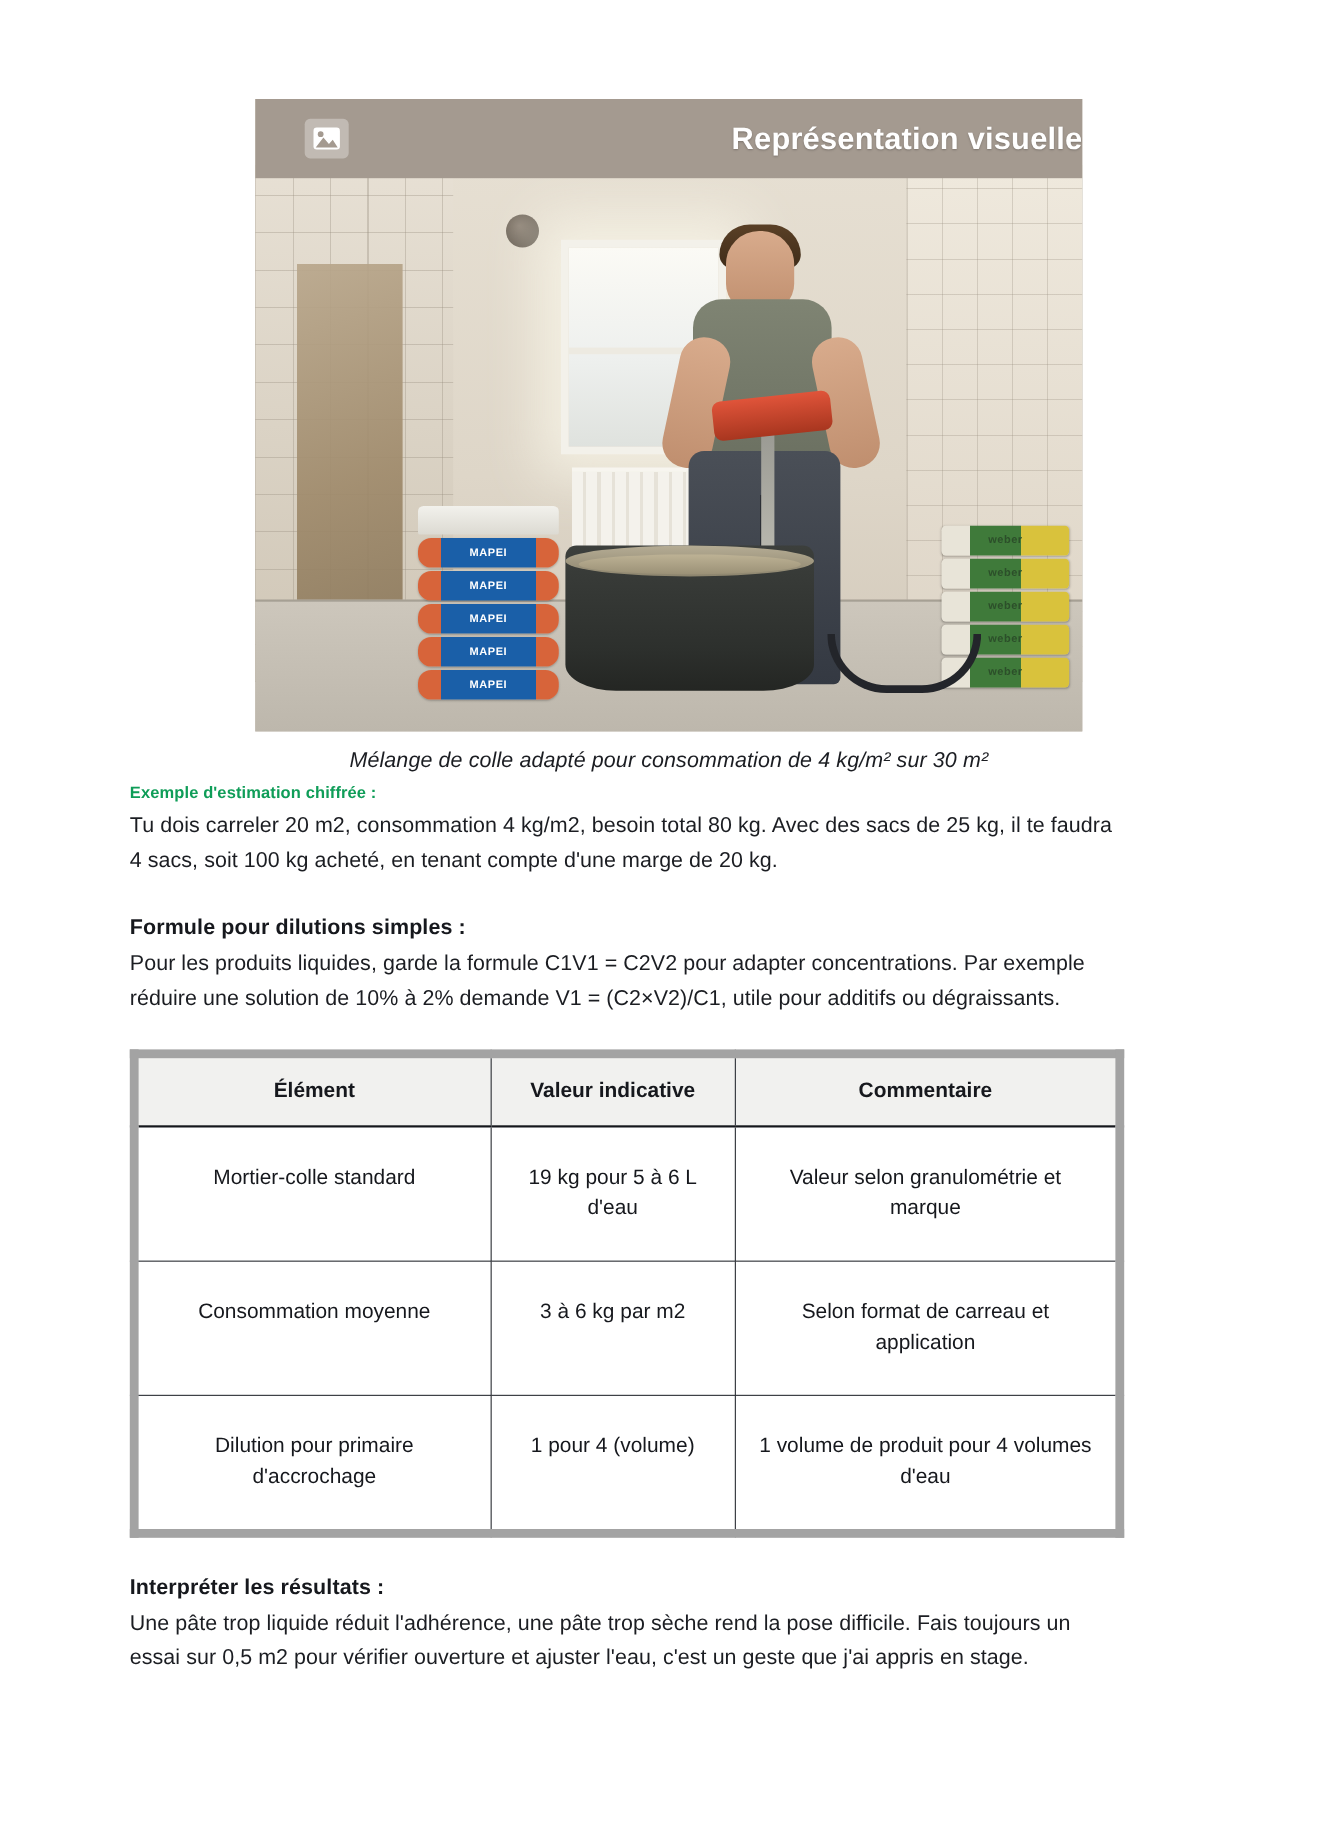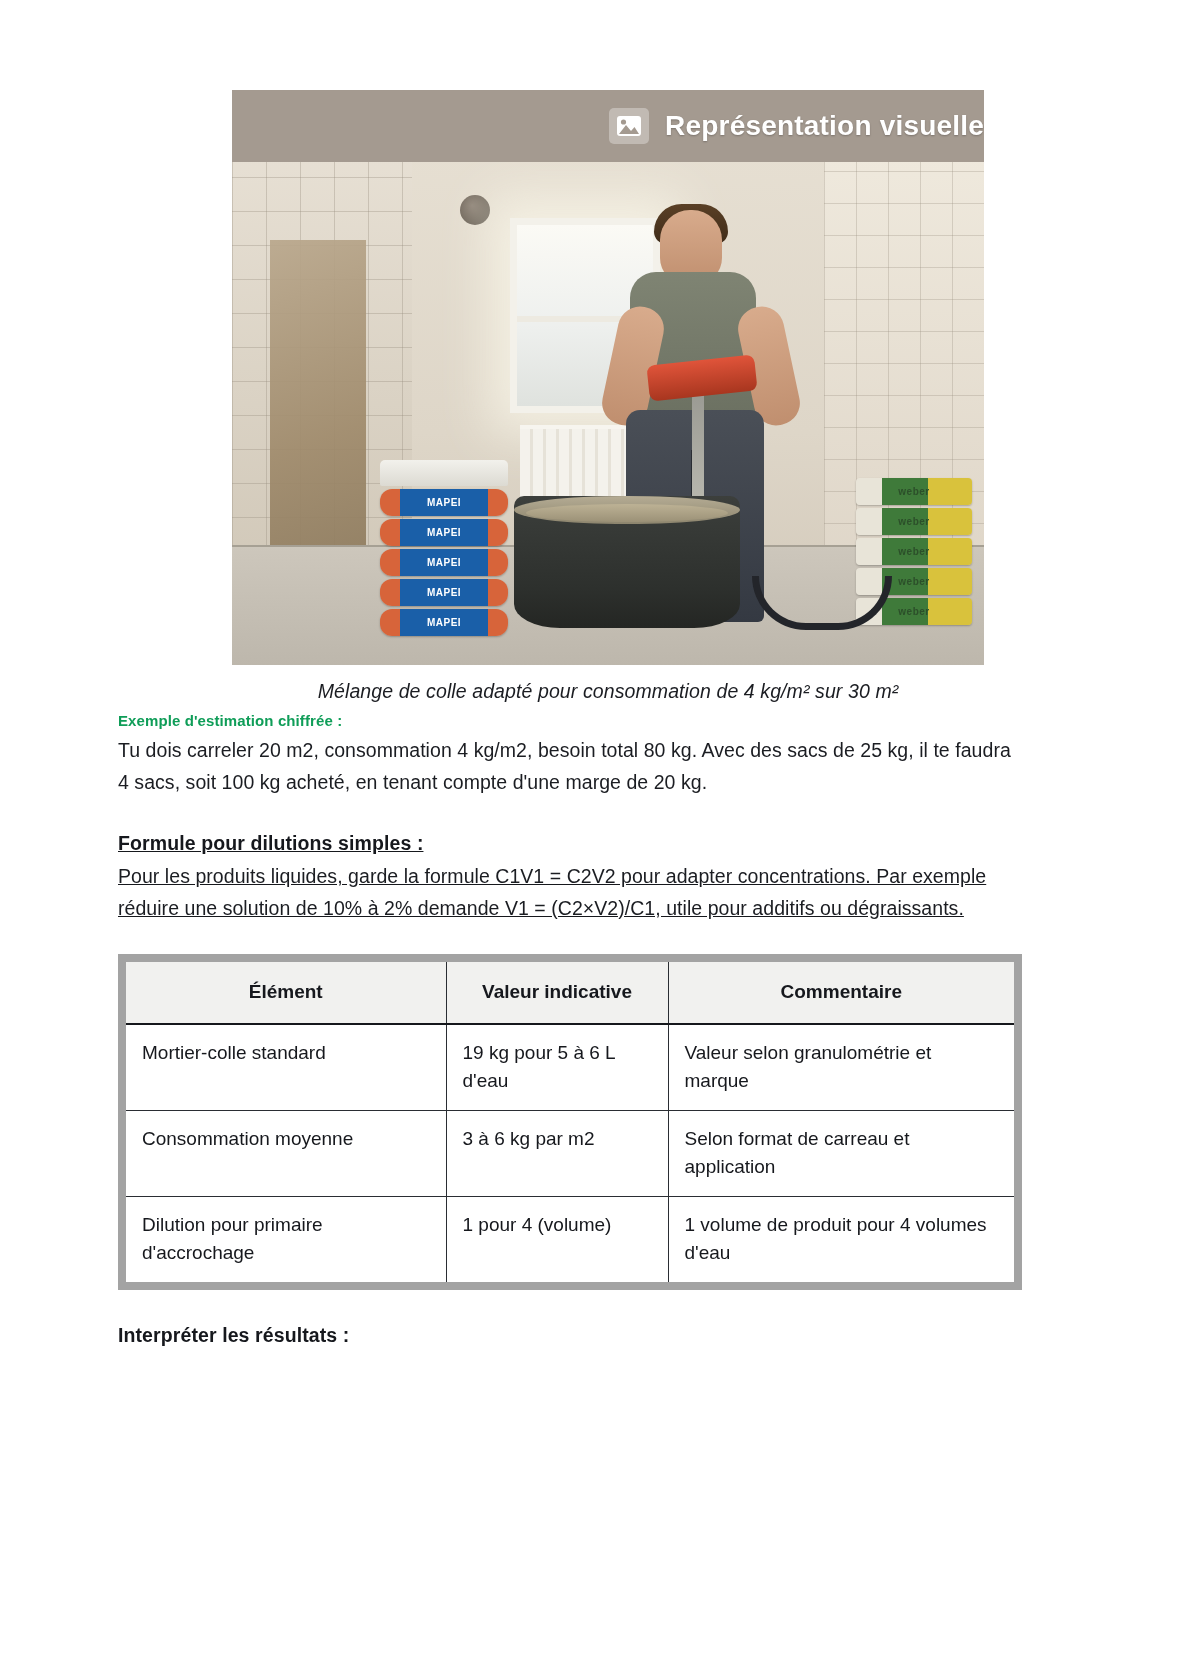--- a/index.html
+++ b/index.html
@@ -41,21 +41,21 @@
   }
 
   .banner {
     position: absolute;
     left: 0; top: 0;
     width: 752px;
     height: 72px;
     background: #a49a90;
     display: flex;
     align-items: center;
-    justify-content: flex-end;
+    justify-content: space-between;
     gap: 16px;
     z-index: 5;
     padding-left: 45px;
   }
   .banner-icon {
     width: 40px; height: 36px;
     border-radius: 5px;
     background: rgba(255,255,255,0.32);
     display: flex; align-items: center; justify-content: center;
   }
@@ -263,37 +263,38 @@
     letter-spacing: .1px;
   }
   p.body {
     margin: 0;
     font-size: 19.5px;
     line-height: 1.62;
     color: #1b1d22;
     letter-spacing: .05px;
   }
   .block { margin-bottom: 34px; }
-  .block-tight { margin-bottom: 30px; text-decoration: underline; }
+  .block-tight { margin-bottom: 30px; }
 
   
   table.data {
     border-collapse: collapse;
     width: 896px;
     table-layout: fixed;
     margin: 6px 0 34px 0;
     border: 8px solid #a3a3a3;
   }
   table.data th, table.data td {
     border: 1px solid #2a2d33;
     vertical-align: top;
     font-size: 19px;
     line-height: 1.5;
-    padding: 14px 16px;
+    padding: 32px 16px;
     color: #16181d;
+    text-align: center;
   }
   table.data thead th {
     background: #f1f1ef;
     text-align: center;
     font-weight: bold;
     padding: 16px 10px;
     border-bottom: 2px solid #15171c;
   }
   table.data td { background: #ffffff; }
   col.c1 { width: 324px; }
@@ -408,16 +409,17 @@
         <tr>
           <td>Dilution pour primaire d'accrochage</td>
           <td>1 pour 4 (volume)</td>
           <td>1 volume de produit pour 4 volumes d'eau</td>
         </tr>
       </tbody>
     </table>
 
     <section>
       <h2 class="h-dark">Interpréter les résultats :</h2>
+      <p class="body">Une pâte trop liquide réduit l'adhérence, une pâte trop sèche rend la pose difficile. Fais toujours un essai sur 0,5 m2 pour vérifier ouverture et ajuster l'eau, c'est un geste que j'ai appris en stage.</p>
     </section>
 
   </div>
 </div>
 
 </body></html>

